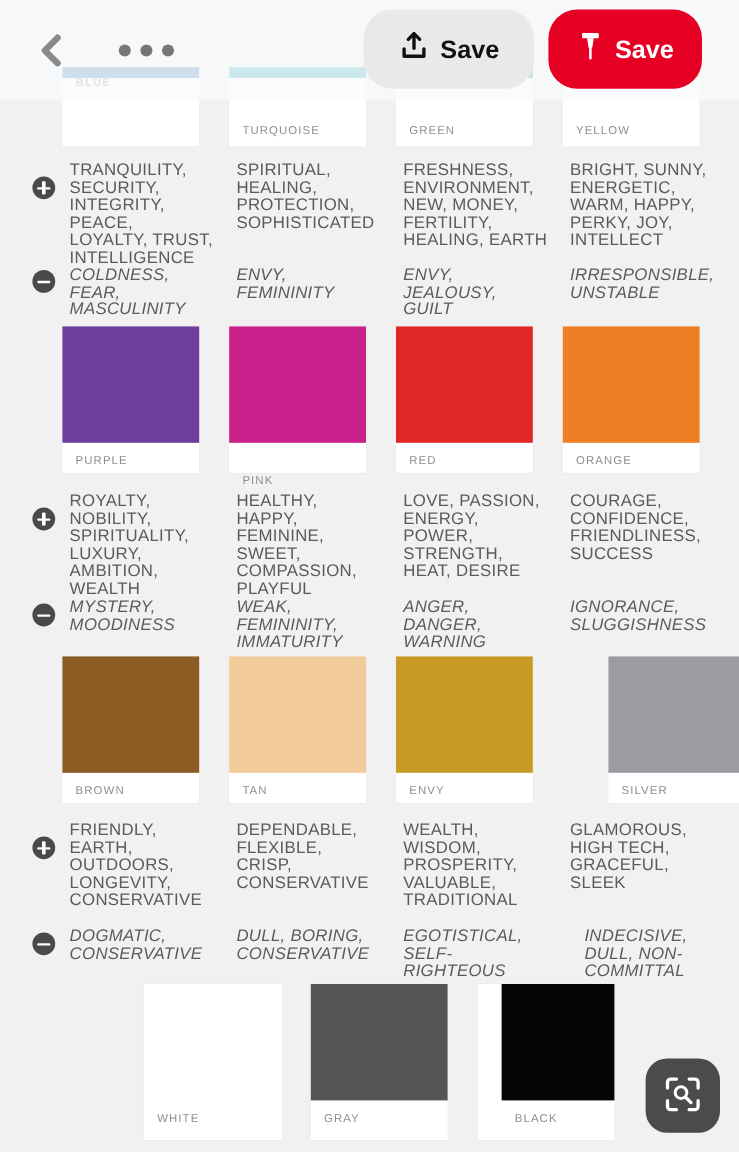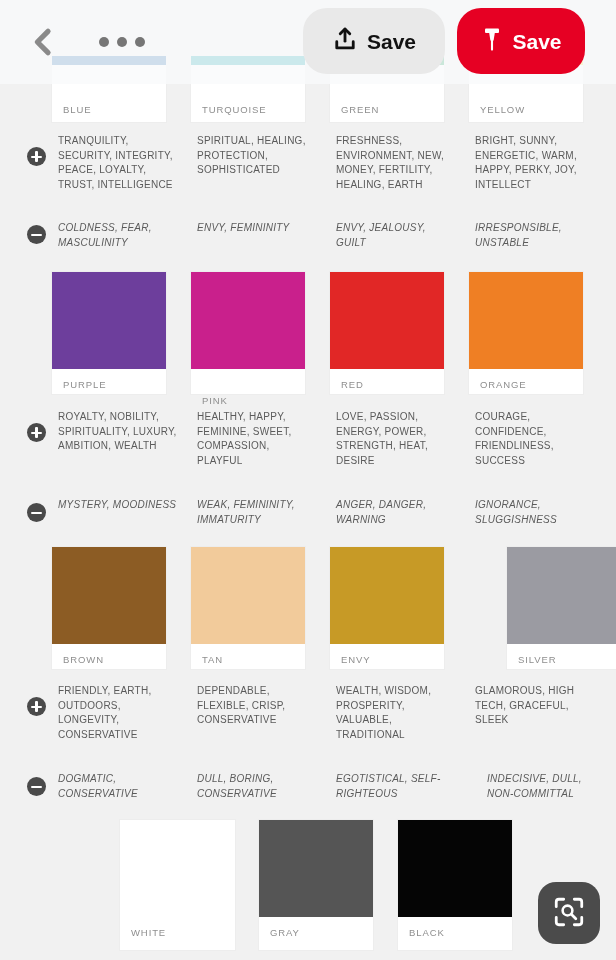--- a/index.html
+++ b/index.html
@@ -54,21 +54,21 @@
     position: absolute;
     background: #ffffff;
     border-radius: 1px;
   }
   .sign .h { left: 4px; top: 8.5px; width: 11px; height: 2.5px; }
   .sign .v { top: 4px; left: 8.25px; width: 2.5px; height: 11px; }
 
   .trait {
     position: absolute;
     width: 120px;
-    font-size: 10px;
+    font-size: 14px;
     line-height: 14.6px;
     letter-spacing: 0.25px;
     color: #5b5b5b;
     text-transform: uppercase;
   }
   .trait.neg { font-style: italic; color: #5b5b5b; }
 
   
   #topbar {
     position: absolute;
@@ -152,21 +152,21 @@
 </head>
 <body>
 
 <div id="screen">
 
   <div id="pin-image">
 
     <div class="grid-row" style="top:56px;height:66px;">
       <div class="card" style="left:52px;  top:0; width:114px; height:66px;">
         <div class="swatch" style="height:9px; background:#2a6fae;"></div>
-        <div class="label" style="padding-top:40px;">BLUE</div>
+        <div class="label" style="font-weight:bold;">BLUE</div>
       </div>
       <div class="card" style="left:191px; top:0; width:114px; height:66px;">
         <div class="swatch" style="height:9px; background:#15a4ae;"></div>
         <div class="label" style="padding-top:40px;">TURQUOISE</div>
       </div>
       <div class="card" style="left:330px; top:0; width:114px; height:66px;">
         <div class="swatch" style="height:9px; background:#129b58;"></div>
         <div class="label" style="padding-top:40px;">GREEN</div>
       </div>
       <div class="card" style="left:469px; top:0; width:114px; height:66px;">
@@ -272,21 +272,21 @@
 
     <div class="grid-row" style="top:820px; height:140px;">
       <div class="card" style="left:120px; top:0; width:115px; height:130px;">
         <div class="swatch" style="height:97px; background:#ffffff;"></div>
         <div class="label" style="padding-top:11px;">WHITE</div>
       </div>
       <div class="card" style="left:259px; top:0; width:114px; height:130px;">
         <div class="swatch" style="height:97px; background:#555555;"></div>
         <div class="label" style="padding-top:11px;">GRAY</div>
       </div>
-      <div class="card" style="left:398px; top:0; width:114px; height:130px;">
+      <div class="card" style="left:398px; top:0; width:114px; height:130px;padding-left:20px;">
         <div class="swatch" style="height:97px; background:#050505;"></div>
         <div class="label" style="padding-top:11px;">BLACK</div>
       </div>
     </div>
 
   </div>
 
   <div id="topbar">
 
     <button id="back-btn">

